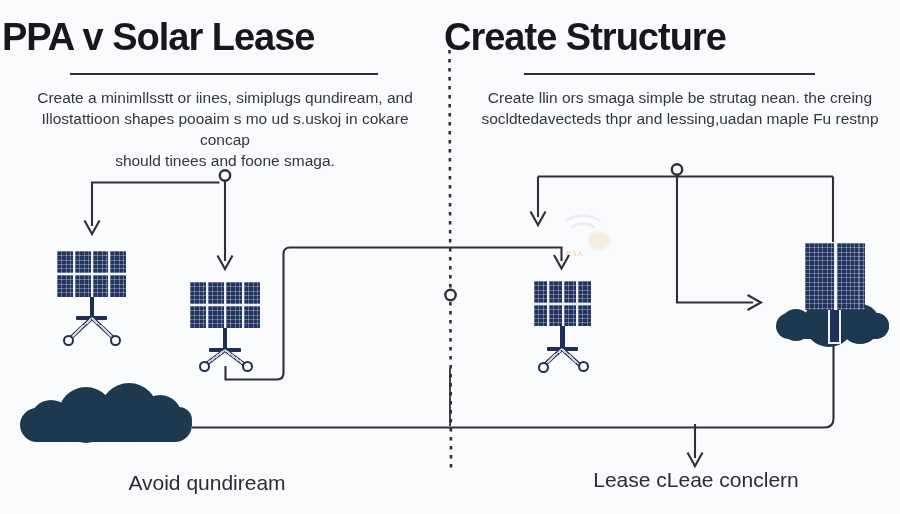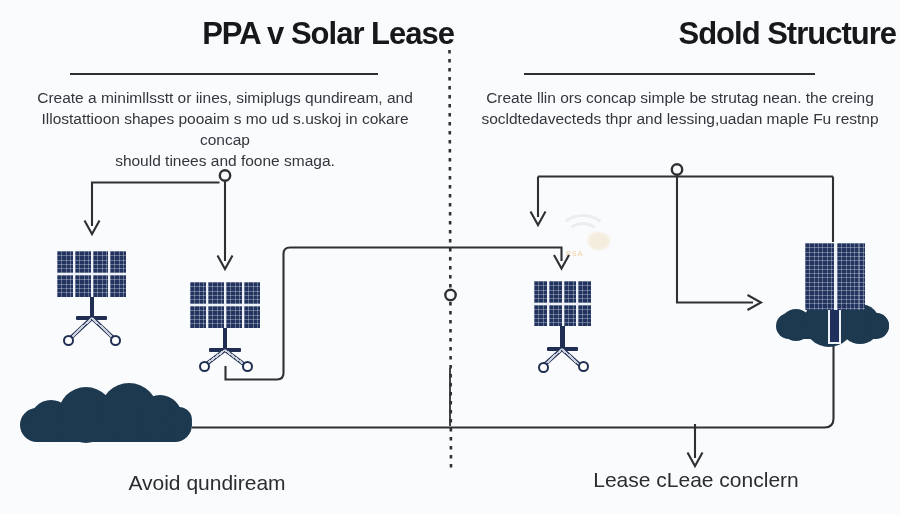--- a/index.html
+++ b/index.html
@@ -1,21 +1,21 @@
 <!DOCTYPE html>
 <html><head>
 <meta charset="utf-8">
 <style>
   html,body{margin:0;padding:0;background:#e9eaec;}
   .stage{position:relative;width:900px;height:514px;overflow:hidden;background:#fafbfd;
          font-family:"Liberation Sans",sans-serif;}
 
   
-  .title{position:absolute;top:16px;width:452px;text-align:right;
-         font-size:31px;font-weight:800;letter-spacing:-1px;color:#17181b;}
+  .title{position:absolute;top:16px;width:452px;text-align:left;
+         font-size:38px;font-weight:800;letter-spacing:-1px;color:#17181b;}
   .title.left{left:2px;}
   .title.right{left:444px;}
   .underline{position:absolute;top:73px;height:2px;background:#2c2e34;}
   .underline.left{left:70px;width:308px;}
   .underline.right{left:524px;width:291px;}
   .subtitle{position:absolute;top:87px;width:420px;text-align:center;
             font-size:15.5px;line-height:21px;color:#34363d;}
   .subtitle.left{left:15px;}
   .subtitle.right{left:470px;}
   .subtitle span{display:block;}
@@ -61,31 +61,31 @@
                 color:#2c2d31;z-index:4;}
   .footer-label.left{left:97px;top:471px;}
   .footer-label.right{left:586px;top:468px;}
 </style>
 </head>
 <body>
 
 <div class="stage">
 
   <div class="title left">PPA v Solar Lease</div>
-  <div class="title right">Sdold Structure</div>
+  <div class="title right">Create Structure</div>
   <div class="underline left"></div>
   <div class="underline right"></div>
 
   <div class="subtitle left">
     <span>Create a minimllsstt or iines, simiplugs qundiream, and</span>
     <span>Illostattioon shapes pooaim s mo ud s.uskoj in cokare concap</span>
     <span>should tinees and foone smaga.</span>
   </div>
   <div class="subtitle right">
-    <span>Create llin ors concap simple be strutag nean. the creing</span>
+    <span>Create llin ors smaga simple be strutag nean. the creing</span>
     <span>socldtedavecteds thpr and lessing,uadan maple Fu restnp</span>
   </div>
 
   <div class="watermark">
     <div class="wm-arc" style="left:6px;top:4px;width:44px;height:34px;"></div>
     <div class="wm-arc" style="left:14px;top:12px;width:28px;height:22px;"></div>
     <div class="wm-blob"></div>
     <div class="wm-text">RSA</div>
   </div>
 

